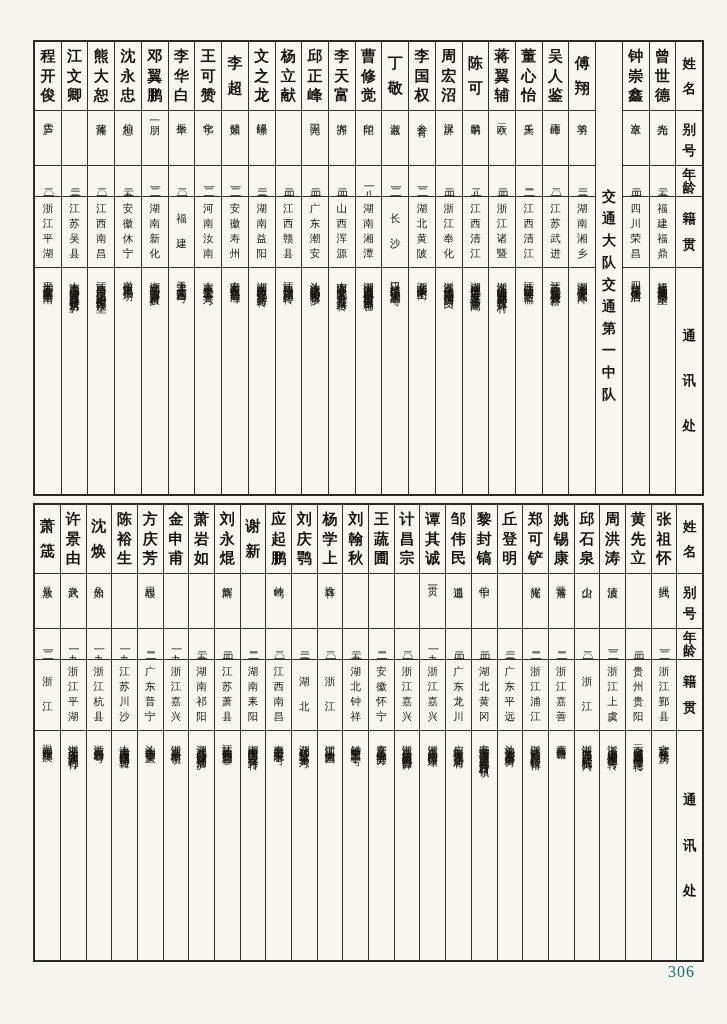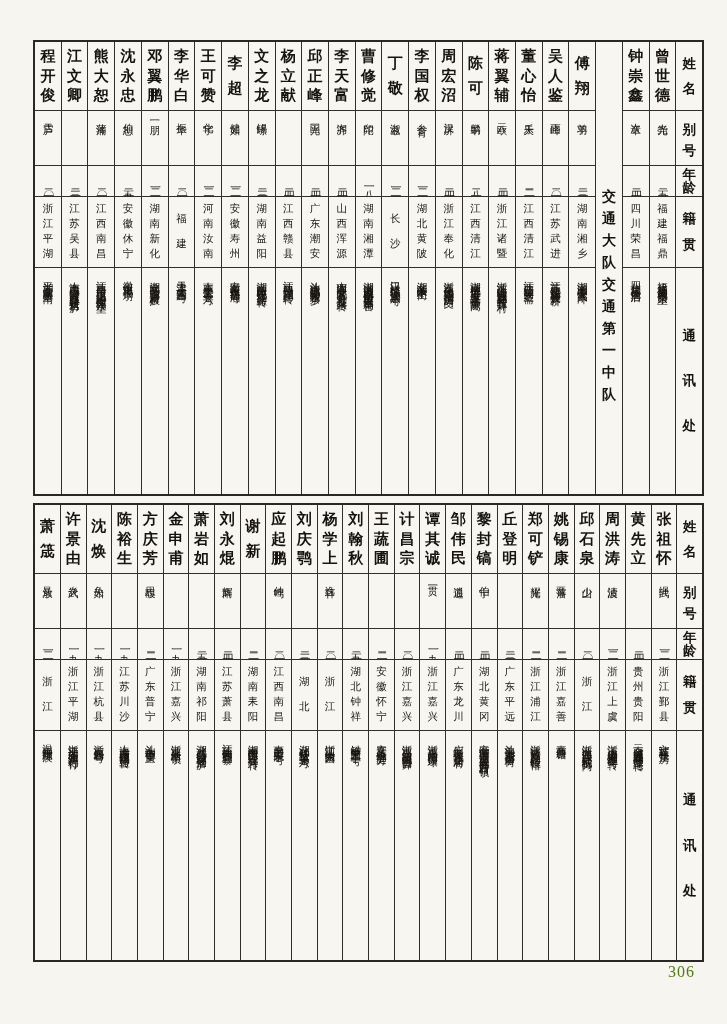--- a/index.html
+++ b/index.html
@@ -22,21 +22,21 @@
   .cell + .cell{border-top:1px solid #322e28;}
   .c-name{height:62px;justify-content:space-evenly;padding:3px 0;font-weight:700;font-size:15px;line-height:1;}
   .c-alias{height:50px;padding-top:4px;font-size:10.5px;}
   .c-age{height:30px;justify-content:center;font-size:11px;}
   .c-origin{height:64px;justify-content:space-evenly;padding:3px 0;font-size:10.5px;line-height:1;}
   .c-addr{flex:1;padding-top:5px;font-size:10.5px;}
   .vt{writing-mode:vertical-rl;text-orientation:upright;letter-spacing:1.5px;line-height:1.05;}
   .ch{display:block;line-height:1;}
   .hdr .cell{font-weight:700;font-size:13.5px;}
   .title-col .cell{flex:1;justify-content:center;gap:8px;padding-top:55px;font-size:14px;font-weight:600;}
-  .page-number{position:absolute;right:32px;top:963px;font-size:16px;color:#4d7c0f;letter-spacing:1px;}
+  .page-number{position:absolute;right:32px;top:963px;font-size:16px;color:#0f766e;letter-spacing:1px;}
 </style>
 </head>
 <body>
 
 <div class="paper">
   <div id="table-top" class="rtable">
       <div class="col hdr">
         <div class="cell c-name">
           <span class="ch">姓</span>
           <span class="ch">名</span>

